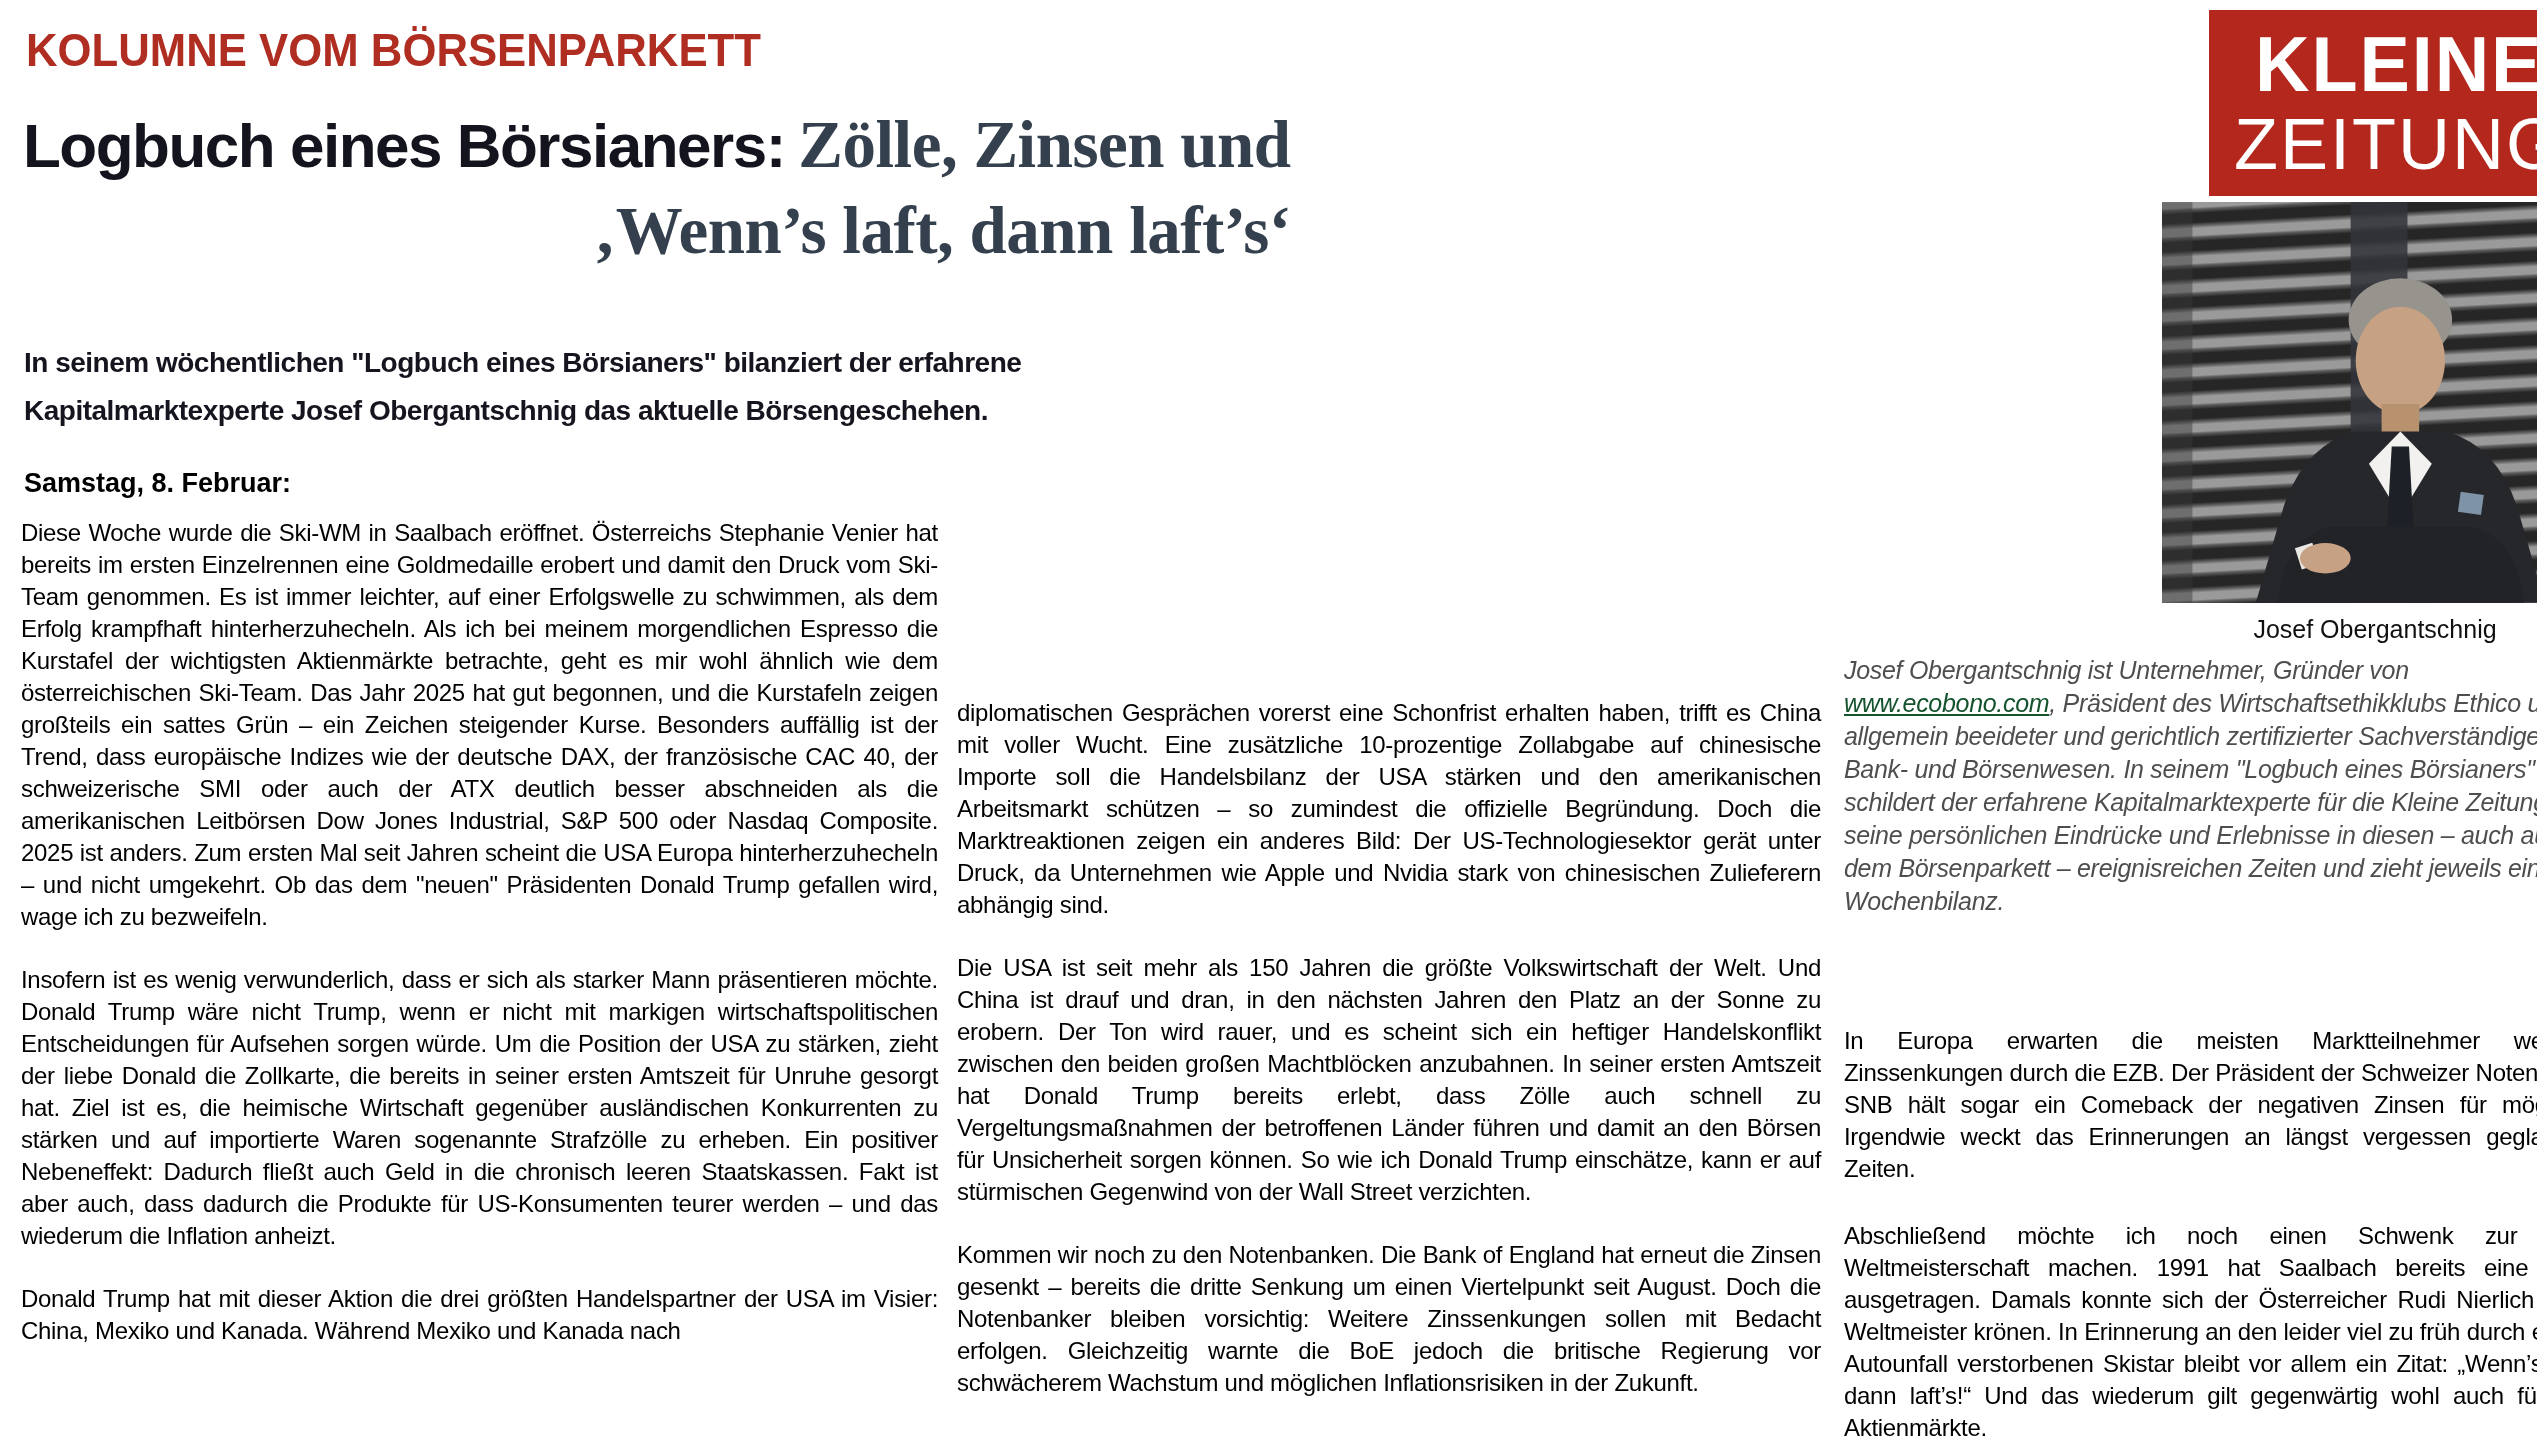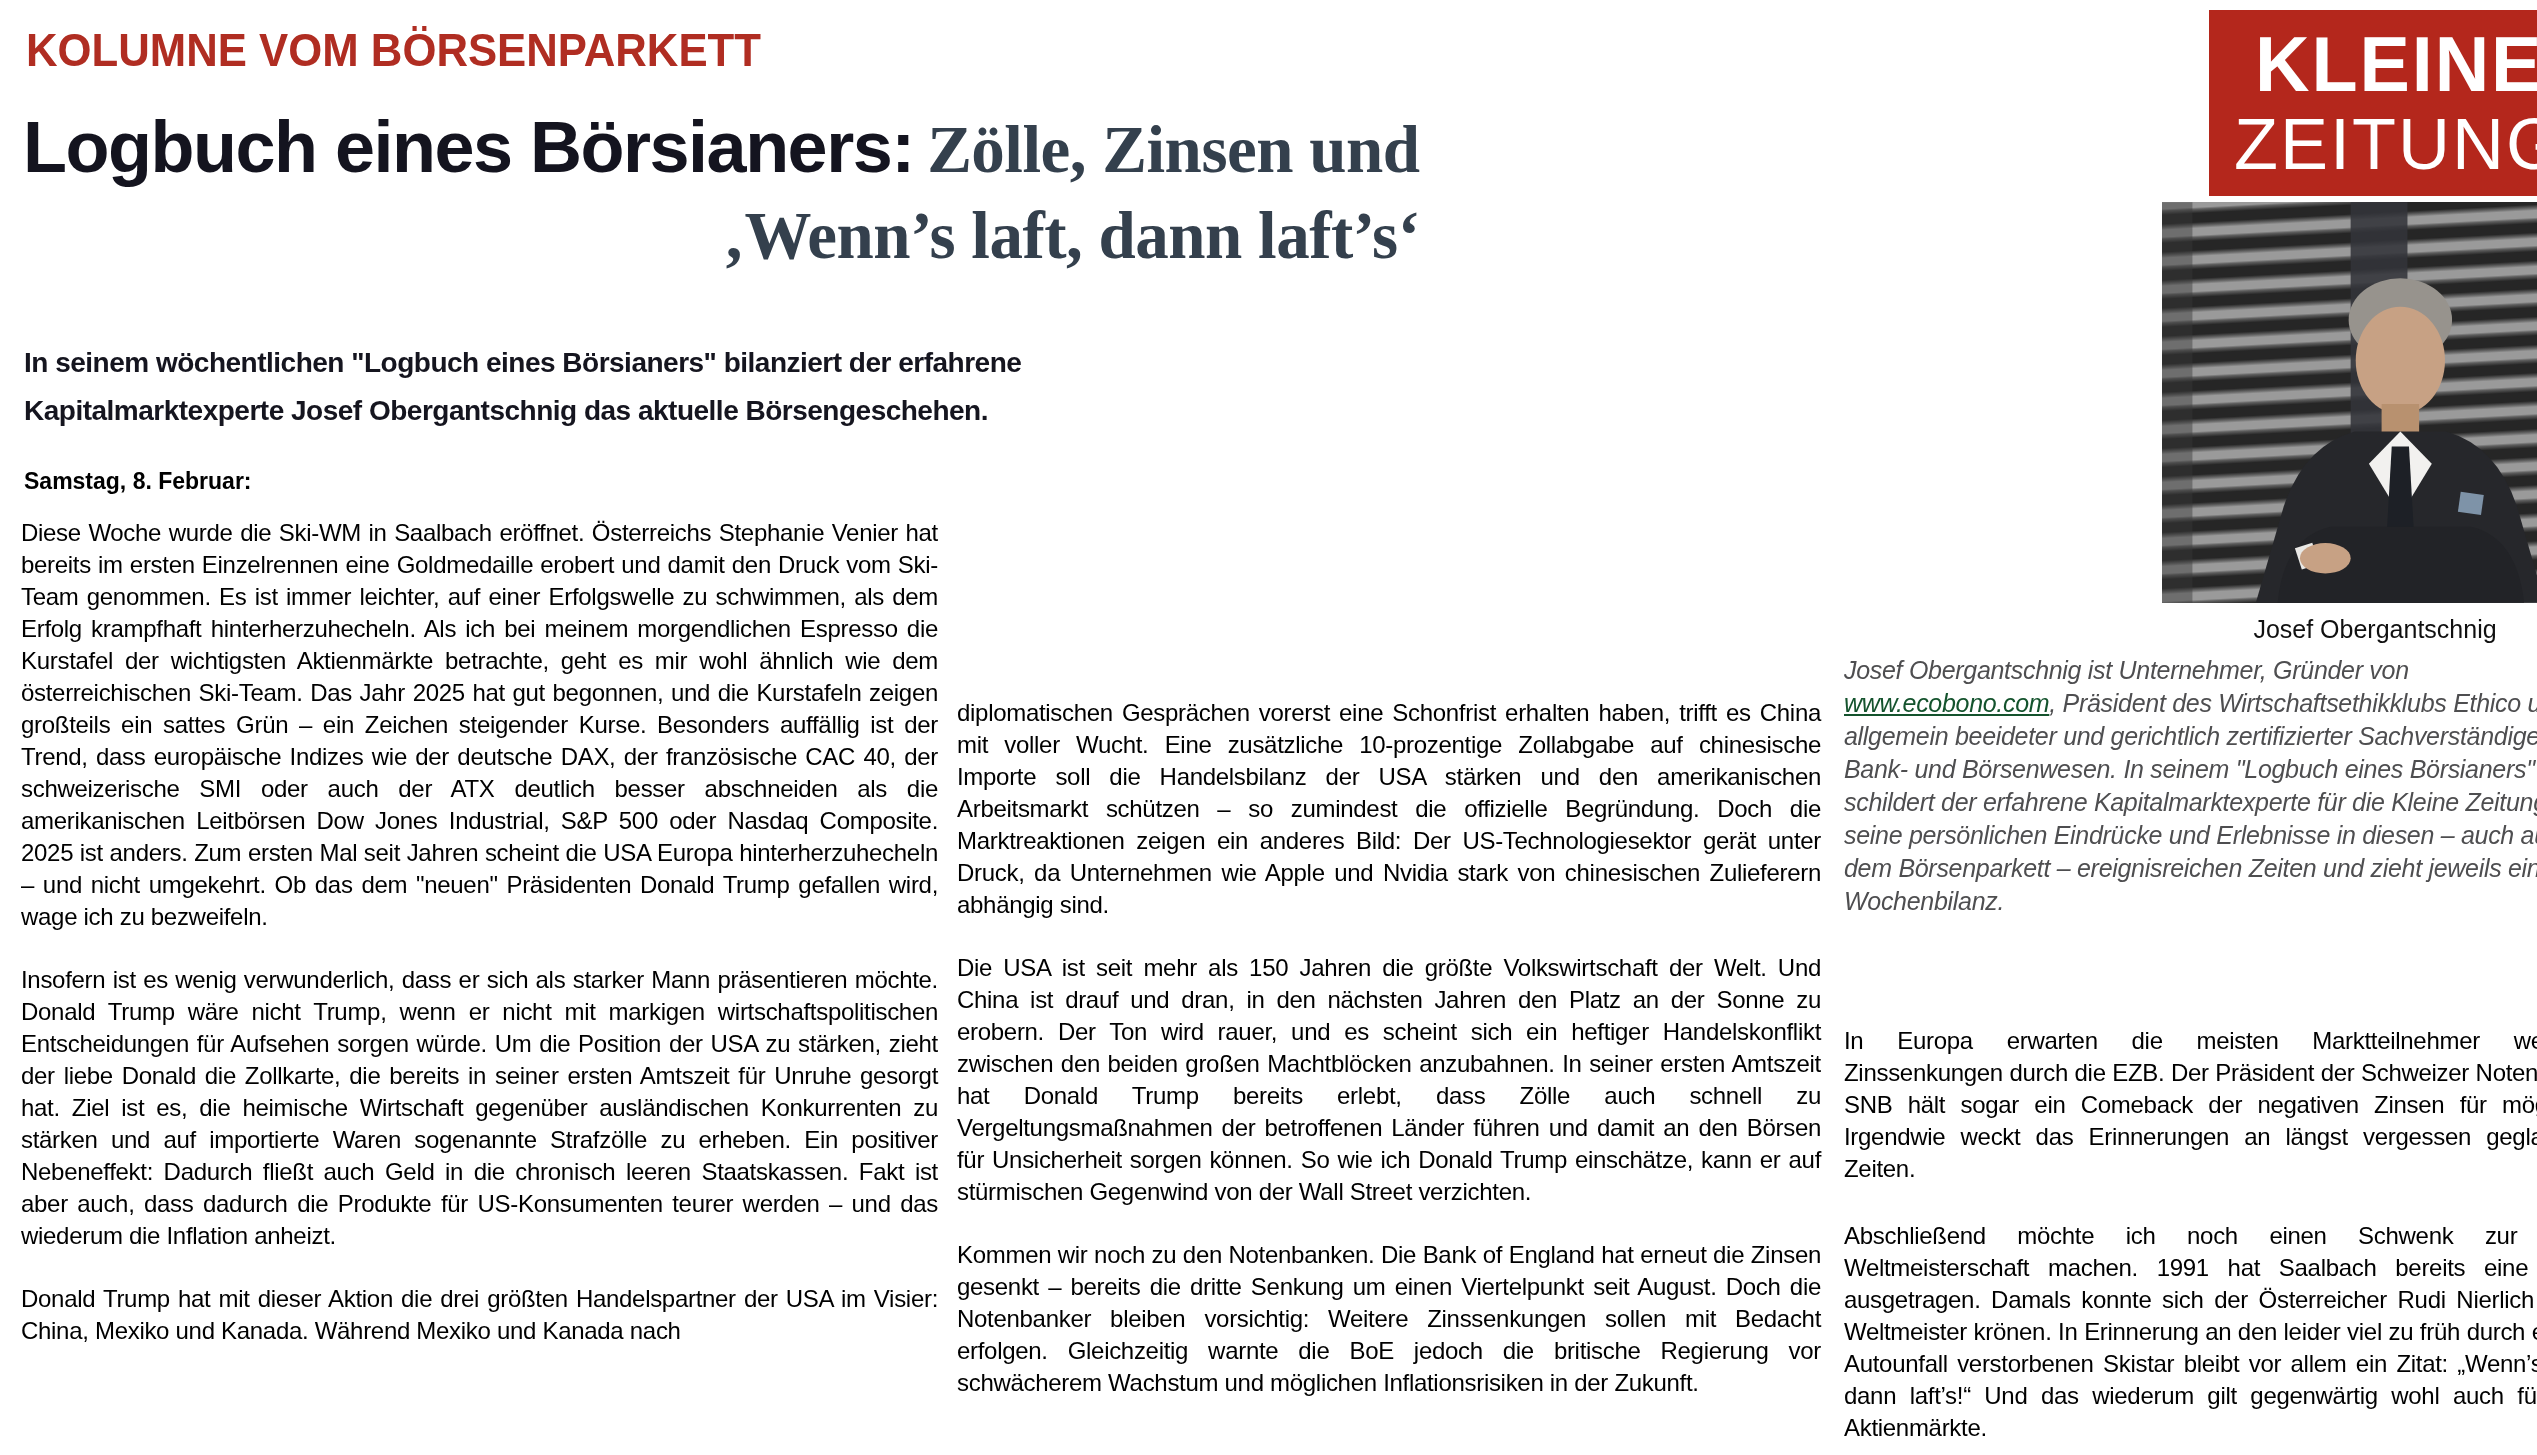--- a/index.html
+++ b/index.html
@@ -17,36 +17,36 @@
     white-space:nowrap;transform:scaleX(.93);transform-origin:0 0;
     letter-spacing:0;
   }
 
   
   .title{position:absolute;left:23px;top:106px;margin:0;font-weight:normal;}
   .t-line1{display:block;white-space:nowrap;}
   .t-line2{display:block;margin-top:9px;white-space:nowrap;text-align:right;}
   .t-sans{
     font-family:"Liberation Sans",sans-serif;font-weight:700;
-    font-size:72px;letter-spacing:-1.5px;color:#14141f;
+    font-size:62px;letter-spacing:-1.5px;color:#14141f;
   }
   .t-serif{
     font-family:"Liberation Serif",serif;font-weight:700;
     font-size:67px;letter-spacing:-0.5px;color:#34404d;
   }
   .t-line1 .t-serif{margin-left:9px;}
 
   
   .intro{
     position:absolute;left:24px;top:339px;width:1152px;margin:0;
     font-size:28px;font-weight:700;line-height:48px;letter-spacing:-0.5px;color:#15151f;
   }
   .dateline{
     position:absolute;left:24px;top:468px;margin:0;
-    font-size:23px;font-weight:700;color:#000;
+    font-size:27px;font-weight:700;color:#000;
   }
 
   
   .bodycol{
     position:absolute;text-align:justify;
     font-size:24px;line-height:32px;letter-spacing:-0.3px;color:#000;
   }
   .bodycol p{margin:0 0 31px 0;}
   #col1{left:21px;top:517px;width:917px;}
   #col2{left:957px;top:697px;width:864px;}

